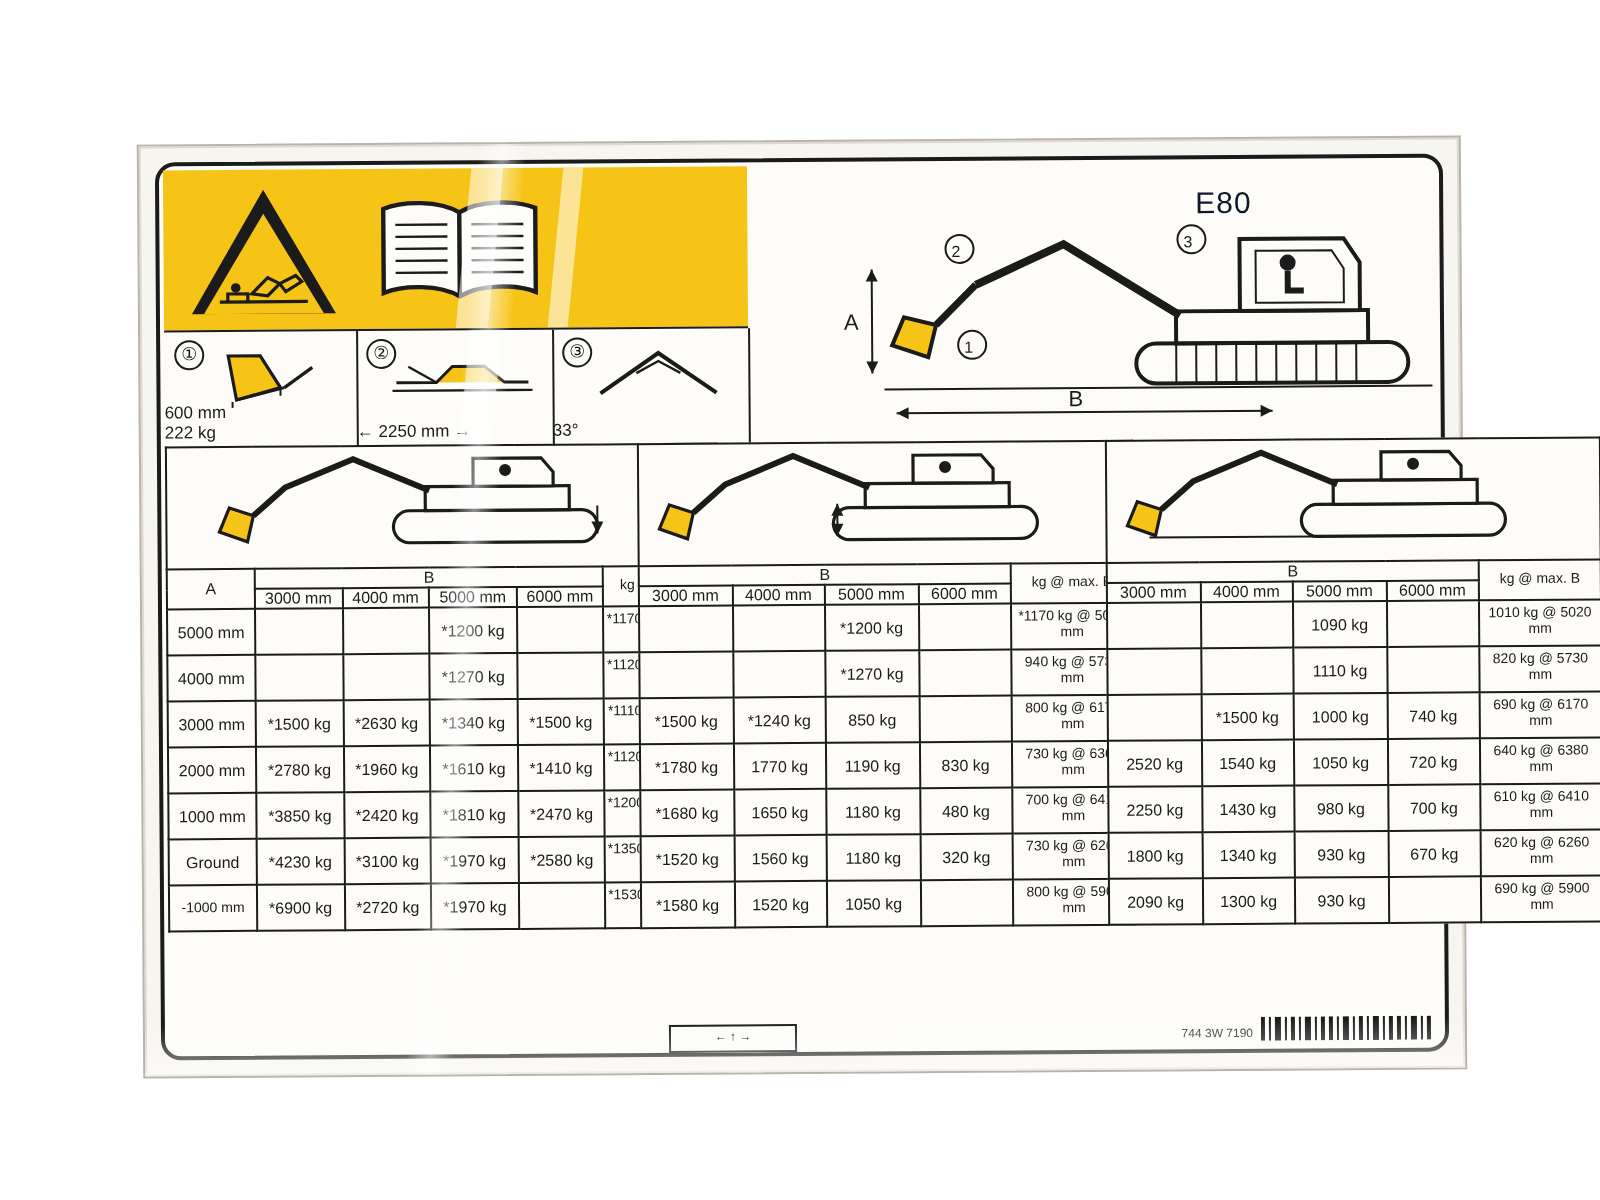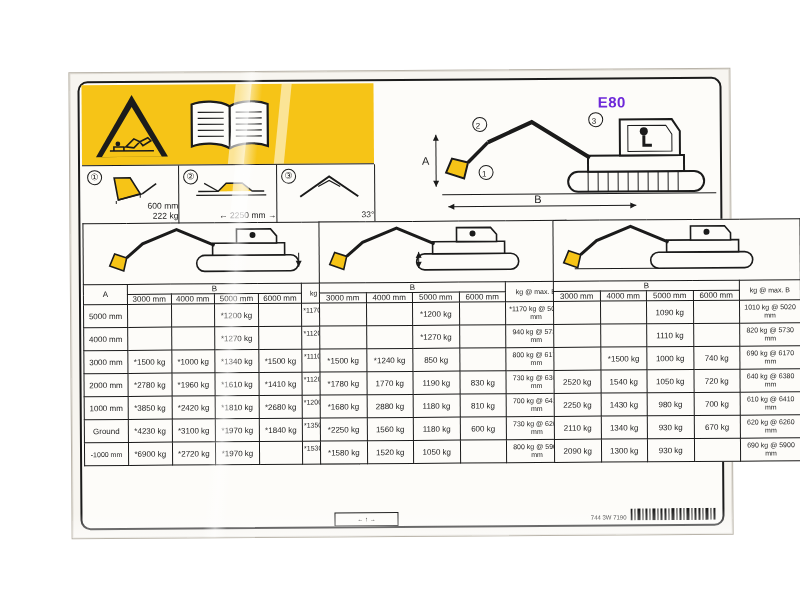--- a/index.html
+++ b/index.html
@@ -45,26 +45,26 @@
   
   .legend{position:absolute;left:2px;top:82px;width:292px;height:58px;border-top:1.5px solid #1b1b1b;}
   .legend .cell{position:absolute;top:0;height:58px;border-right:1.5px solid #1b1b1b;}
   .cell1{left:0;width:96px;}
   .cell2{left:96px;width:98px;}
   .cell3{left:194px;width:98px;border-right:none;}
   .circ{
     position:absolute;left:5px;top:4px;width:13px;height:13px;border:1.2px solid #1b1b1b;border-radius:50%;
     font-size:9px;line-height:13px;text-align:center;color:#1b1b1b;
   }
-  .legtxt{position:absolute;left:0;right:0;bottom:3px;text-align:right;font-size:8.5px;color:#1b1b1b;}
+  .legtxt{position:absolute;left:0;right:0;bottom:3px;text-align:left;font-size:8.5px;color:#1b1b1b;}
   .legtxt span{display:block;line-height:10px;}
 
   
   .machpanel{position:absolute;left:296px;top:2px;right:2px;height:138px;}
-  .model{position:absolute;left:222px;top:12px;font-size:15px;font-weight:bold;color:#6d28d9;letter-spacing:.5px;}
+  .model{position:absolute;left:222px;top:12px;font-size:15px;font-weight:normal;color:#0f172a;letter-spacing:.5px;}
 
   
   .tables{position:absolute;left:2px;top:140px;right:2px;bottom:2px;}
   table{border-collapse:collapse;font-size:8px;color:#1b1b1b;}
   .tbl{position:absolute;top:0;}
   .tbl td,.tbl th{border:1px solid #1b1b1b;padding:0;text-align:center;vertical-align:middle;font-weight:normal;}
   .hdrpic{height:60px;border:1px solid #1b1b1b;}
   .rowh{height:23px;}
   .colA{width:44px;}
   .colB{width:44px;}
@@ -238,47 +238,47 @@
                 <td>4000 mm</td>
                 <td class="bold"></td>
                 <td class="bold"></td>
                 <td class="bold">*1270 kg</td>
                 <td class="bold"></td>
                 <td class="kg bold">*1120 kg @ 5730 mm</td>
               </tr>
           <tr class="rowh">
                 <td>3000 mm</td>
                 <td class="bold">*1500 kg</td>
-                <td class="bold">*1000 kg</td>
+                <td class="bold">*2630 kg</td>
                 <td class="bold">*1340 kg</td>
                 <td class="bold">*1500 kg</td>
                 <td class="kg bold">*1110 kg @ 6170 mm</td>
               </tr>
           <tr class="rowh">
                 <td>2000 mm</td>
                 <td class="bold">*2780 kg</td>
                 <td class="bold">*1960 kg</td>
                 <td class="bold">*1610 kg</td>
                 <td class="bold">*1410 kg</td>
                 <td class="kg bold">*1120 kg @ 6380 mm</td>
               </tr>
           <tr class="rowh">
                 <td>1000 mm</td>
                 <td class="bold">*3850 kg</td>
                 <td class="bold">*2420 kg</td>
                 <td class="bold">*1810 kg</td>
-                <td class="bold">*2680 kg</td>
+                <td class="bold">*2470 kg</td>
                 <td class="kg bold">*1200 kg @ 6410 mm</td>
               </tr>
           <tr class="rowh">
                 <td>Ground</td>
                 <td class="bold">*4230 kg</td>
                 <td class="bold">*3100 kg</td>
                 <td class="bold">*1970 kg</td>
-                <td class="bold">*1840 kg</td>
+                <td class="bold">*2580 kg</td>
                 <td class="kg bold">*1350 kg @ 6260 mm</td>
               </tr>
           <tr class="rowh">
                 <td class="small">-1000 mm</td>
                 <td class="bold">*6900 kg</td>
                 <td class="bold">*2720 kg</td>
                 <td class="bold">*1970 kg</td>
                 <td class="bold"></td>
                 <td class="kg bold">*1530 kg @ 5900 mm</td>
               </tr>
@@ -334,30 +334,30 @@
               </tr>
           <tr class="rowh">
                 <td class="bold">*1780 kg</td>
                 <td>1770 kg</td>
                 <td>1190 kg</td>
                 <td>830 kg</td>
                 <td class="kg bold">730 kg @ 6360 mm</td>
               </tr>
           <tr class="rowh">
                 <td class="bold">*1680 kg</td>
-                <td>2880 kg</td>
+                <td>1650 kg</td>
                 <td>1180 kg</td>
-                <td>810 kg</td>
+                <td>480 kg</td>
                 <td class="kg bold">700 kg @ 6410 mm</td>
               </tr>
           <tr class="rowh">
-                <td class="bold">*2250 kg</td>
+                <td class="bold">*1520 kg</td>
                 <td>1560 kg</td>
                 <td>1180 kg</td>
-                <td>600 kg</td>
+                <td>320 kg</td>
                 <td class="kg bold">730 kg @ 6260 mm</td>
               </tr>
           <tr class="rowh">
                 <td class="bold">*1580 kg</td>
                 <td>1520 kg</td>
                 <td>1050 kg</td>
                 <td></td>
                 <td class="kg bold">800 kg @ 5900 mm</td>
               </tr>
         </tbody>
@@ -417,21 +417,21 @@
                 <td class="kg">640 kg @ 6380 mm</td>
               </tr>
           <tr class="rowh">
                 <td>2250 kg</td>
                 <td>1430 kg</td>
                 <td>980 kg</td>
                 <td>700 kg</td>
                 <td class="kg">610 kg @ 6410 mm</td>
               </tr>
           <tr class="rowh">
-                <td>2110 kg</td>
+                <td>1800 kg</td>
                 <td>1340 kg</td>
                 <td>930 kg</td>
                 <td>670 kg</td>
                 <td class="kg">620 kg @ 6260 mm</td>
               </tr>
           <tr class="rowh">
                 <td>2090 kg</td>
                 <td>1300 kg</td>
                 <td>930 kg</td>
                 <td></td>

